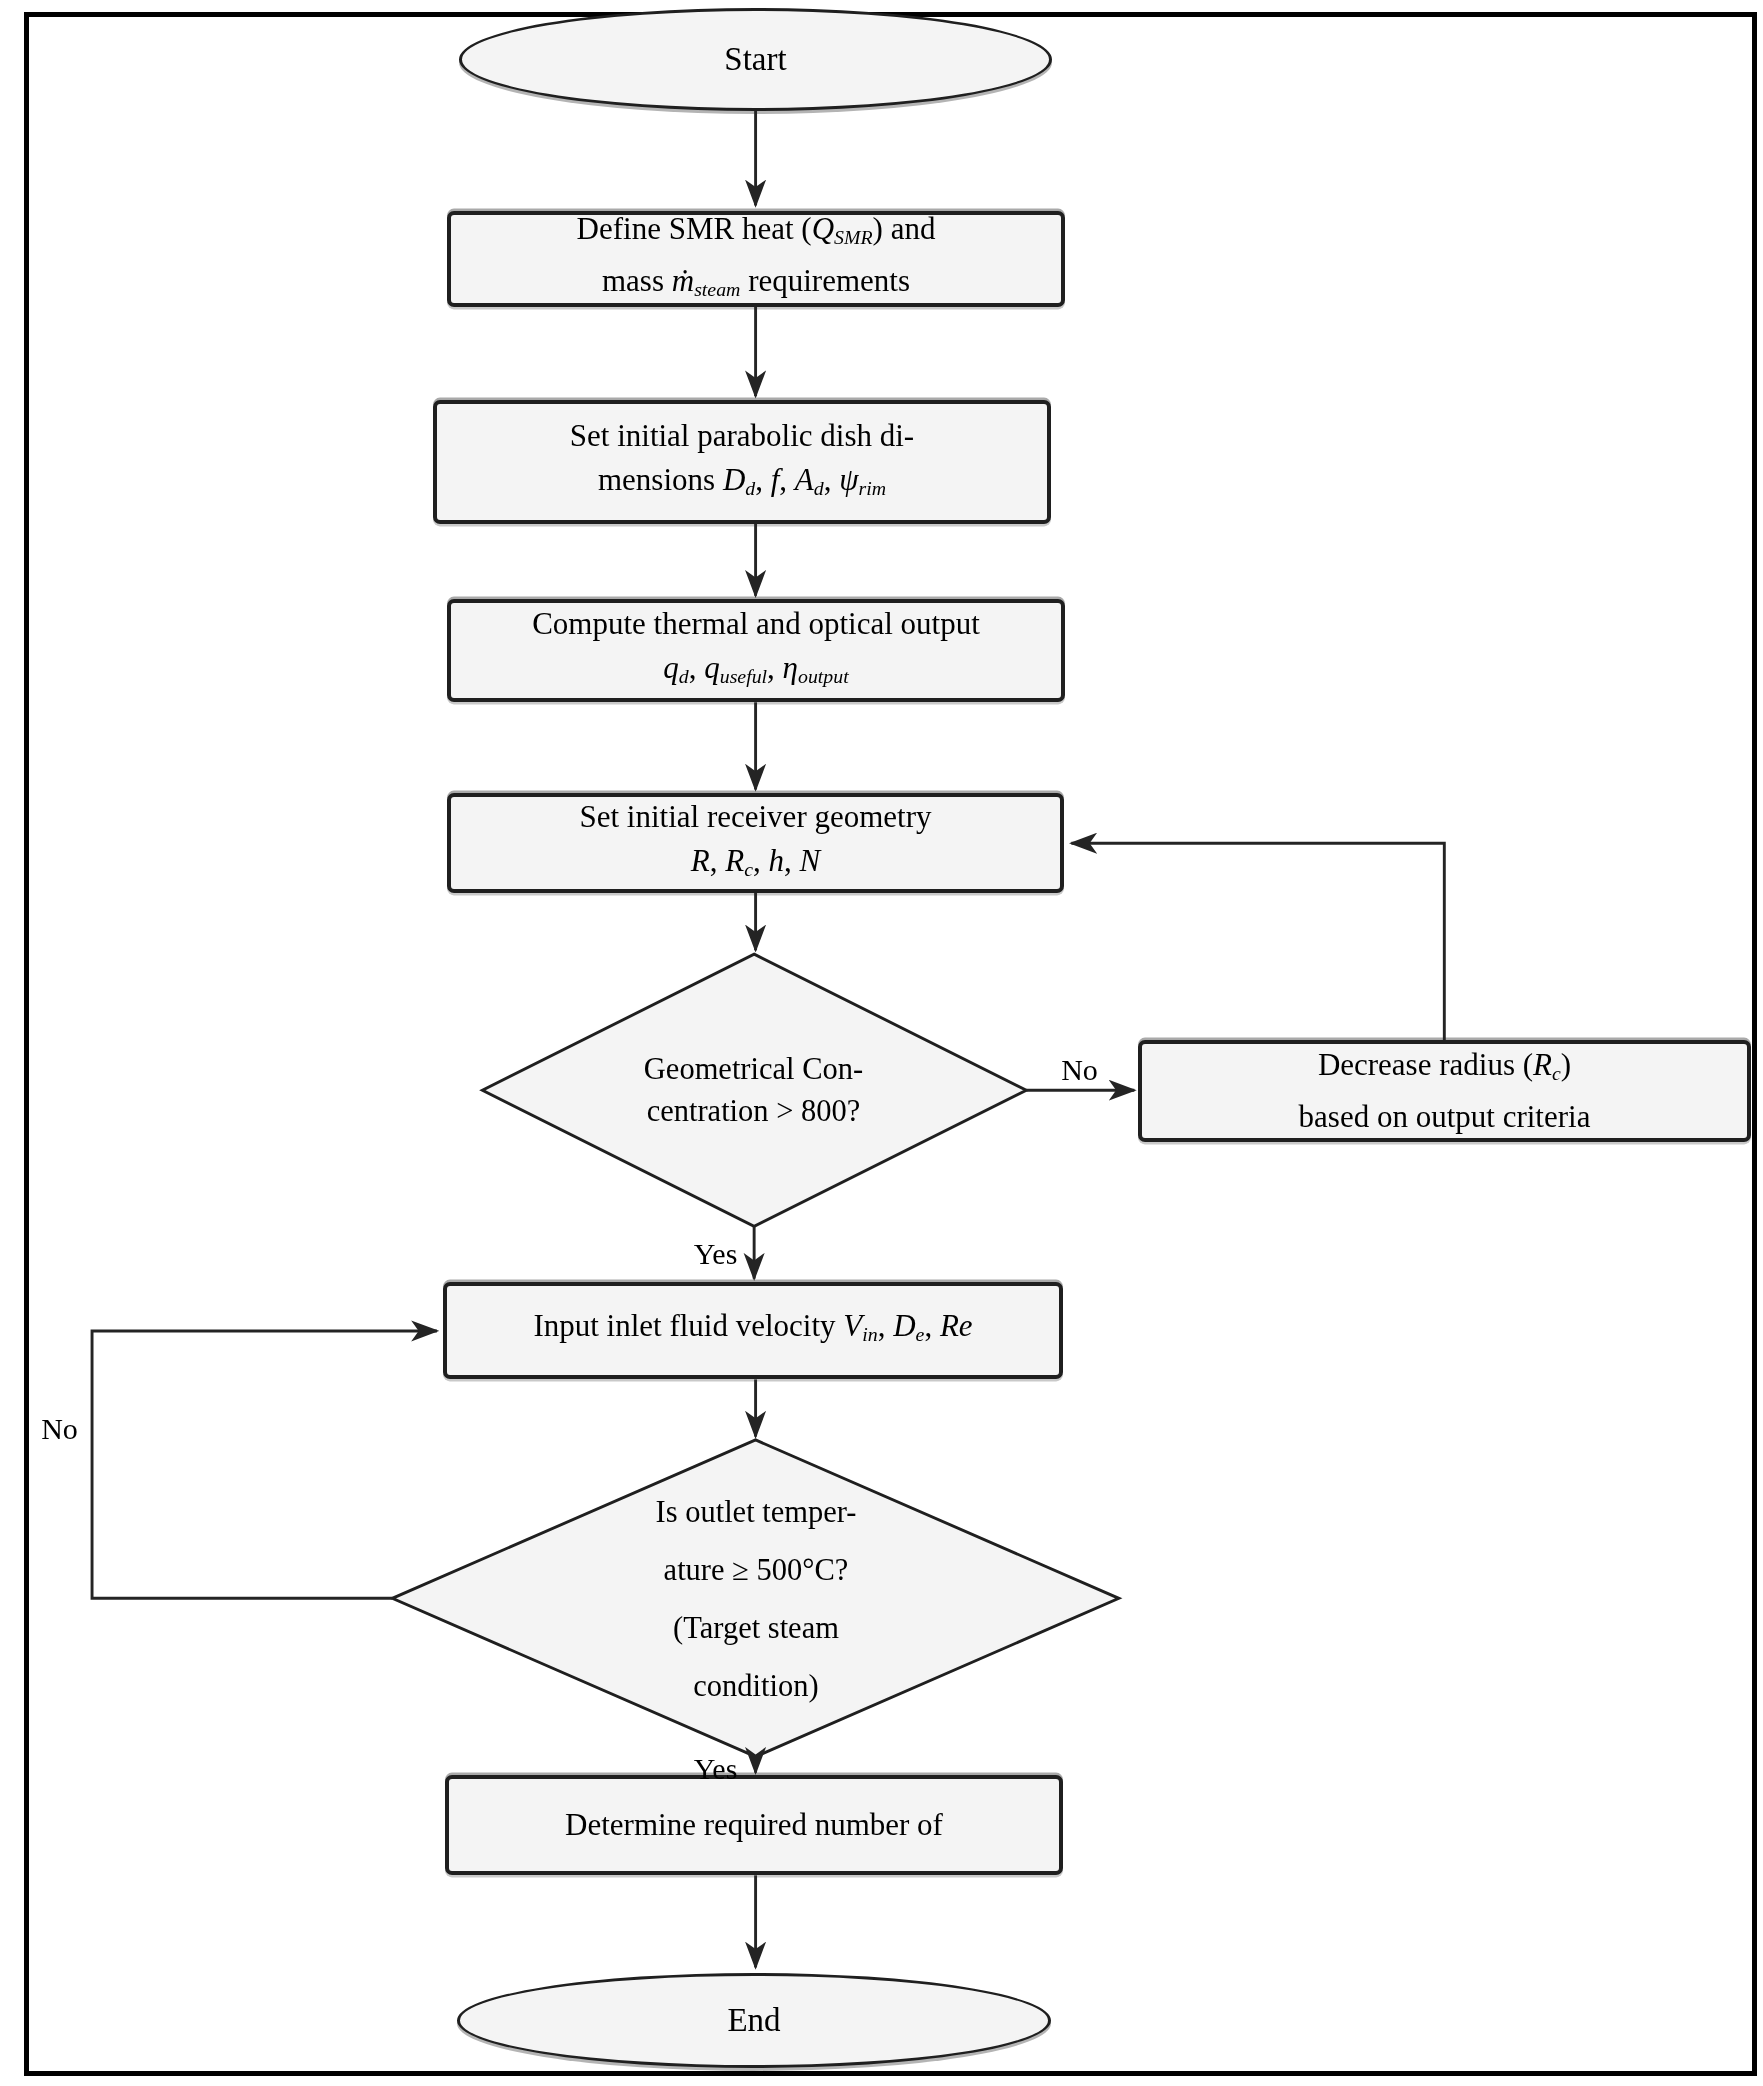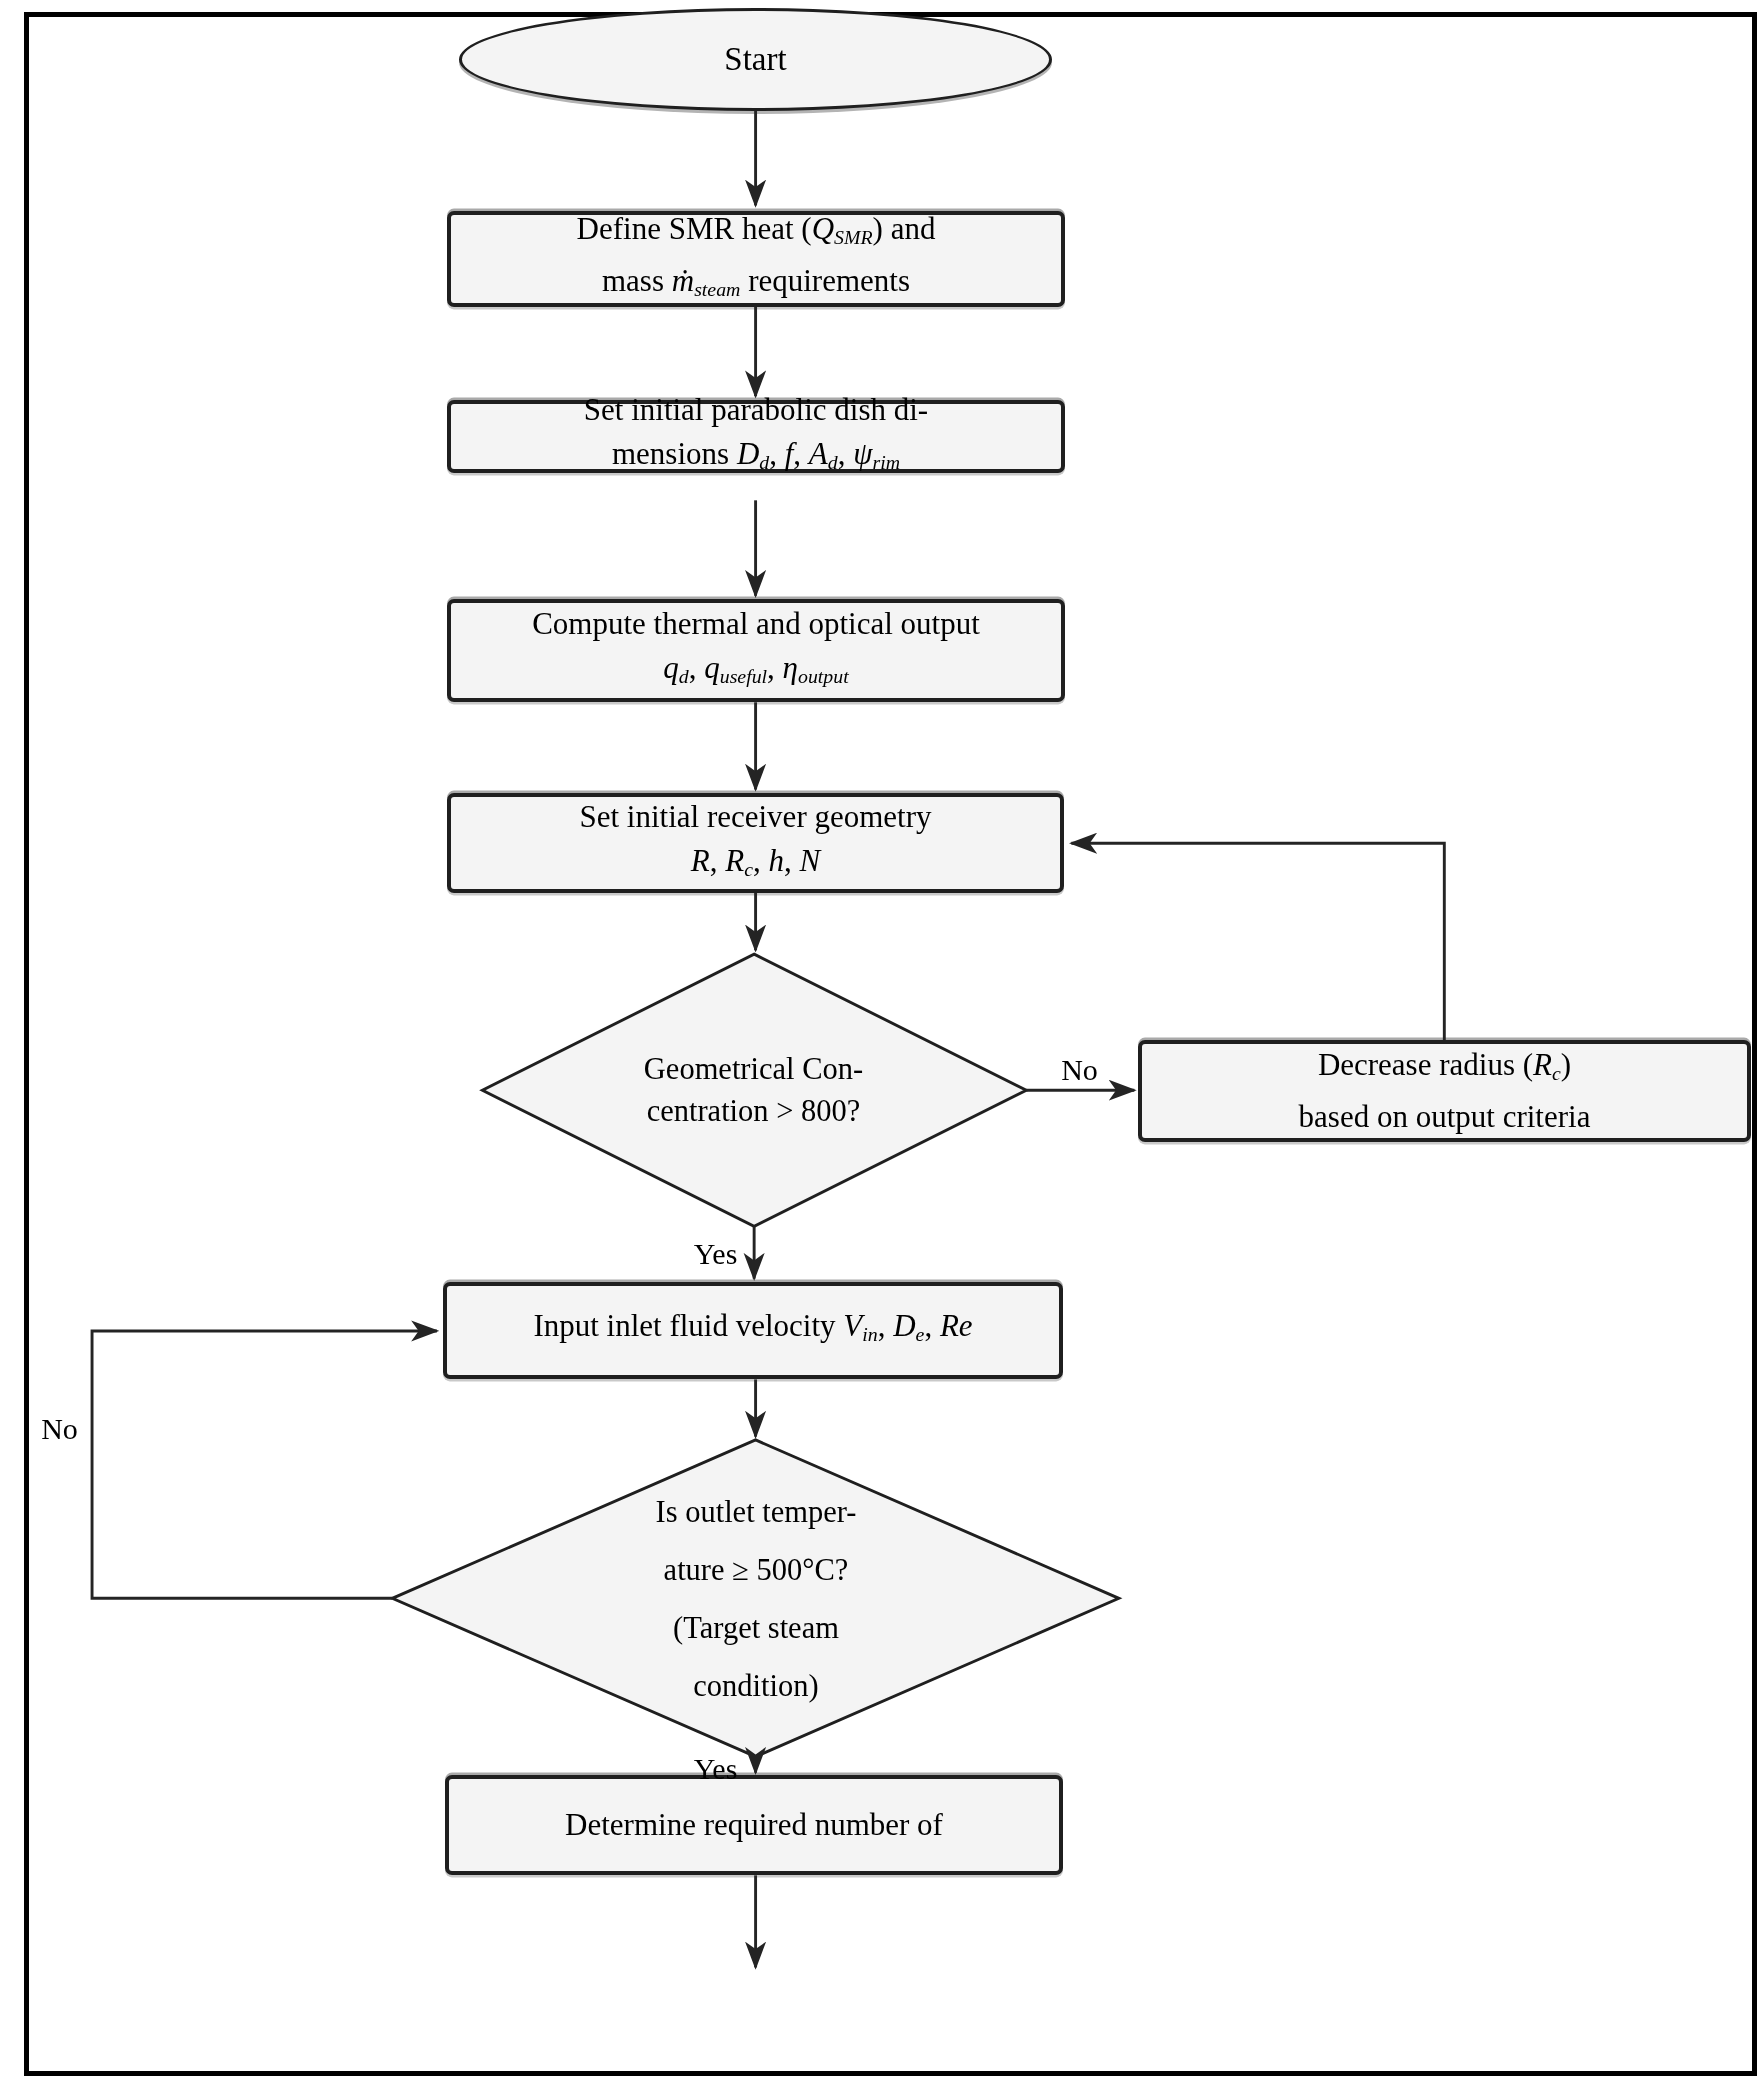--- a/index.html
+++ b/index.html
@@ -92,21 +92,21 @@
 
   <div class="node terminal" style="left:459px;top:7.7px;width:593px;height:103px;">
     <span>Start</span>
   </div>
 
   <div class="node proc" style="left:447px;top:211px;width:618px;height:96px;">
       <div class="tline"><span>Define SMR heat (</span><span class="it">Q</span><span class="it sb">SMR</span><span>) and</span></div>
       <div class="tline"><span>mass </span><span class="it">ṁ</span><span class="it sb">steam</span><span> requirements</span></div>
     </div>
 
-  <div class="node proc" style="left:447px;top:400px;width:618px;height:73px;">
+  <div class="node proc" style="left:433px;top:400px;width:618px;height:124px;">
       <div class="tline"><span>Set initial parabolic dish di-</span></div>
       <div class="tline"><span>mensions </span><span class="it">D</span><span class="it sb">d</span><span>, </span><span class="it">f</span><span>, </span><span class="it">A</span><span class="it sb">d</span><span>, </span><span class="it">ψ</span><span class="it sb">rim</span></div>
     </div>
 
   <div class="node proc" style="left:447px;top:599px;width:618px;height:103px;">
       <div class="tline"><span>Compute thermal and optical output</span></div>
       <div class="tline"><span class="it">q</span><span class="it sb">d</span><span>, </span><span class="it">q</span><span class="it sb">useful</span><span>, </span><span class="it">η</span><span class="it sb">output</span></div>
     </div>
 
   <div class="node proc" style="left:447px;top:793px;width:617px;height:100px;">
@@ -132,20 +132,23 @@
       <div class="tline"><span>Is outlet temper-</span></div>
       <div class="tline"><span>ature ≥ 500°C?</span></div>
       <div class="tline"><span>(Target steam</span></div>
       <div class="tline"><span>condition)</span></div>
     </div>
 
   <div class="node proc" style="left:445px;top:1775px;width:618px;height:100px;">
       <div class="tline"><span>Determine required number of</span></div>
     </div>
 
+  <div class="node terminal" style="left:457px;top:1973px;width:594px;height:95px;">
+    <span>End</span>
+  </div>
 
   <div class="edge-label" style="left:1031px;top:1048px;width:97px;height:44px;">No</div>
 
   <div class="edge-label" style="left:667px;top:1232px;width:97px;height:44px;">Yes</div>
 
   <div class="edge-label" style="left:16px;top:1407px;width:87px;height:44px;">No</div>
 
   <div class="edge-label" style="left:667px;top:1747px;width:97px;height:43px;">Yes</div>
 
 </div>

